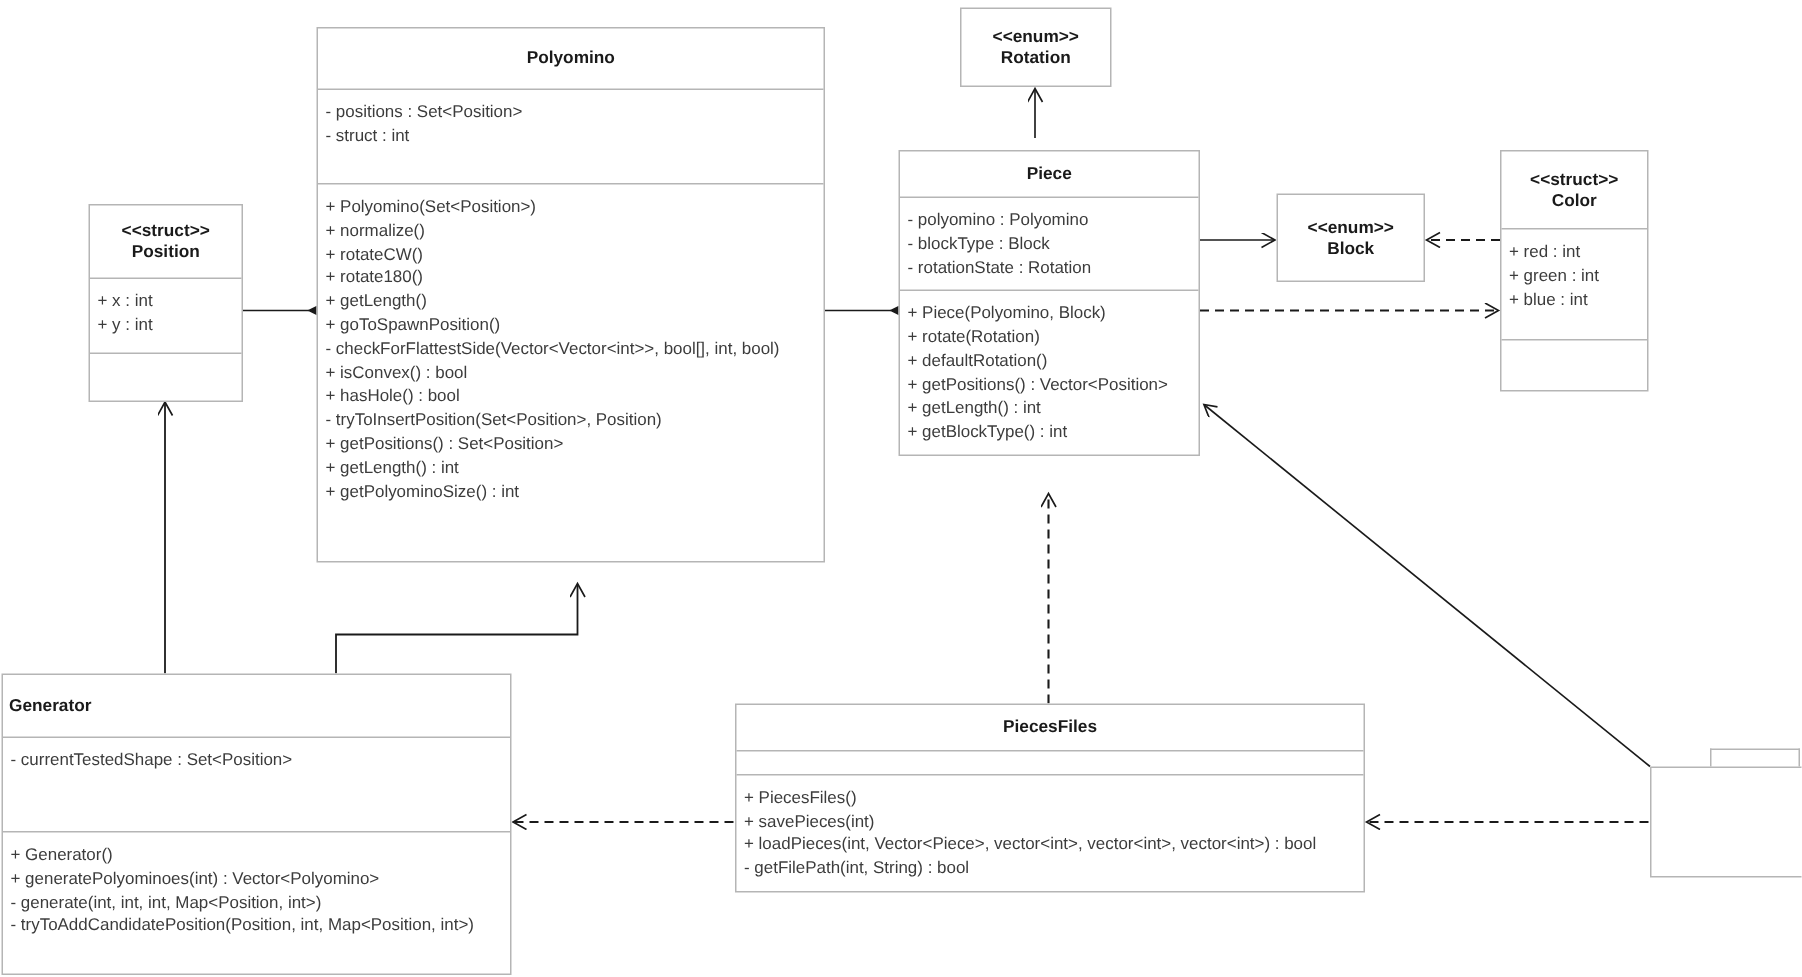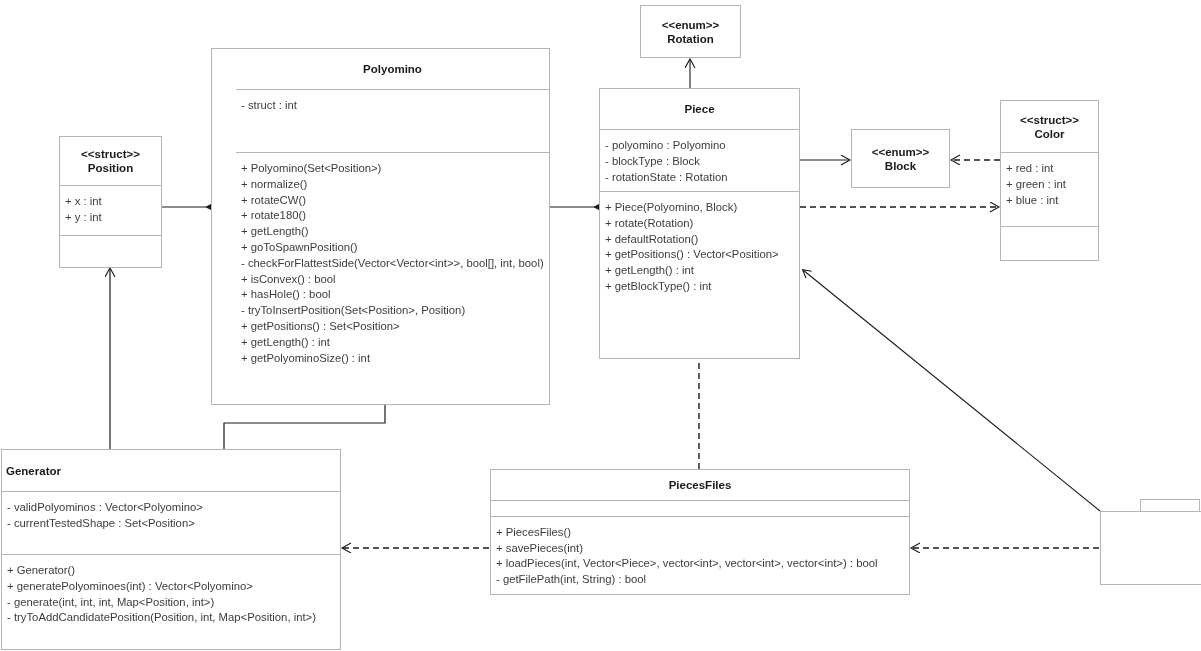--- a/index.html
+++ b/index.html
@@ -40,29 +40,29 @@
   }
   .uml-section.empty{padding:0;min-height:14px;}
   .uml-section .row{display:block;}
 
   
   #cls-position{left:59px;top:136px;width:103px;height:132px;}
   #cls-position .uml-title{height:48px;display:flex;flex-direction:column;justify-content:center;}
   #cls-position .attrs{height:50px;}
   #cls-position .ops{height:32px;}
 
-  #cls-polyomino{left:211px;top:48px;width:339px;height:357px;padding-left:24px;}
+  #cls-polyomino{left:211px;top:18px;width:339px;height:357px;}
   #cls-polyomino .uml-title{height:40px;display:flex;align-items:center;justify-content:center;}
   #cls-polyomino .attrs{height:63px;}
   #cls-polyomino .ops{height:252px;}
 
   #cls-rotation{left:640px;top:5px;width:101px;height:53px;}
   #cls-rotation .uml-title{height:51px;display:flex;flex-direction:column;justify-content:center;}
 
-  #cls-piece{left:599px;top:88px;width:201px;height:271px;}
+  #cls-piece{left:599px;top:100px;width:201px;height:204px;}
   #cls-piece .uml-title{height:40px;display:flex;align-items:center;justify-content:center;}
   #cls-piece .attrs{height:62px;}
   #cls-piece .ops{height:131px;}
 
   #cls-block{left:851px;top:129px;width:99px;height:59px;}
   #cls-block .uml-title{height:57px;display:flex;flex-direction:column;justify-content:center;}
 
   #cls-color{left:1000px;top:100px;width:99px;height:161px;}
   #cls-color .uml-title{height:51px;display:flex;flex-direction:column;justify-content:center;}
   #cls-color .attrs{height:74px;}
@@ -156,20 +156,21 @@
       <span class="row">+ y : int</span>
     </div>
     <div class="uml-section ops sep empty"></div>
   </div>
 
   <div class="uml-class" id="cls-polyomino">
     <div class="uml-title">
       <span>Polyomino</span>
     </div>
     <div class="uml-section attrs sep">
+      <span class="row">- positions : Set&lt;Position&gt;</span>
       <span class="row">- struct : int</span>
     </div>
     <div class="uml-section ops sep">
       <span class="row">+ Polyomino(Set&lt;Position&gt;)</span>
       <span class="row">+ normalize()</span>
       <span class="row">+ rotateCW()</span>
       <span class="row">+ rotate180()</span>
       <span class="row">+ getLength()</span>
       <span class="row">+ goToSpawnPosition()</span>
       <span class="row">- checkForFlattestSide(Vector&lt;Vector&lt;int&gt;&gt;, bool[], int, bool)</span>
@@ -226,21 +227,20 @@
       <span class="row">+ blue : int</span>
     </div>
     <div class="uml-section ops sep empty"></div>
   </div>
 
   <div class="uml-class" id="cls-generator">
     <div class="uml-title">
       <span>Generator</span>
     </div>
     <div class="uml-section attrs sep">
-      <span class="row">- validPolyominos : Vector&lt;Polyomino&gt;</span>
       <span class="row">- currentTestedShape : Set&lt;Position&gt;</span>
     </div>
     <div class="uml-section ops sep">
       <span class="row">+ Generator()</span>
       <span class="row">+ generatePolyominoes(int) : Vector&lt;Polyomino&gt;</span>
       <span class="row">- generate(int, int, int, Map&lt;Position, int&gt;)</span>
       <span class="row">- tryToAddCandidatePosition(Position, int, Map&lt;Position, int&gt;)</span>
     </div>
   </div>
 

